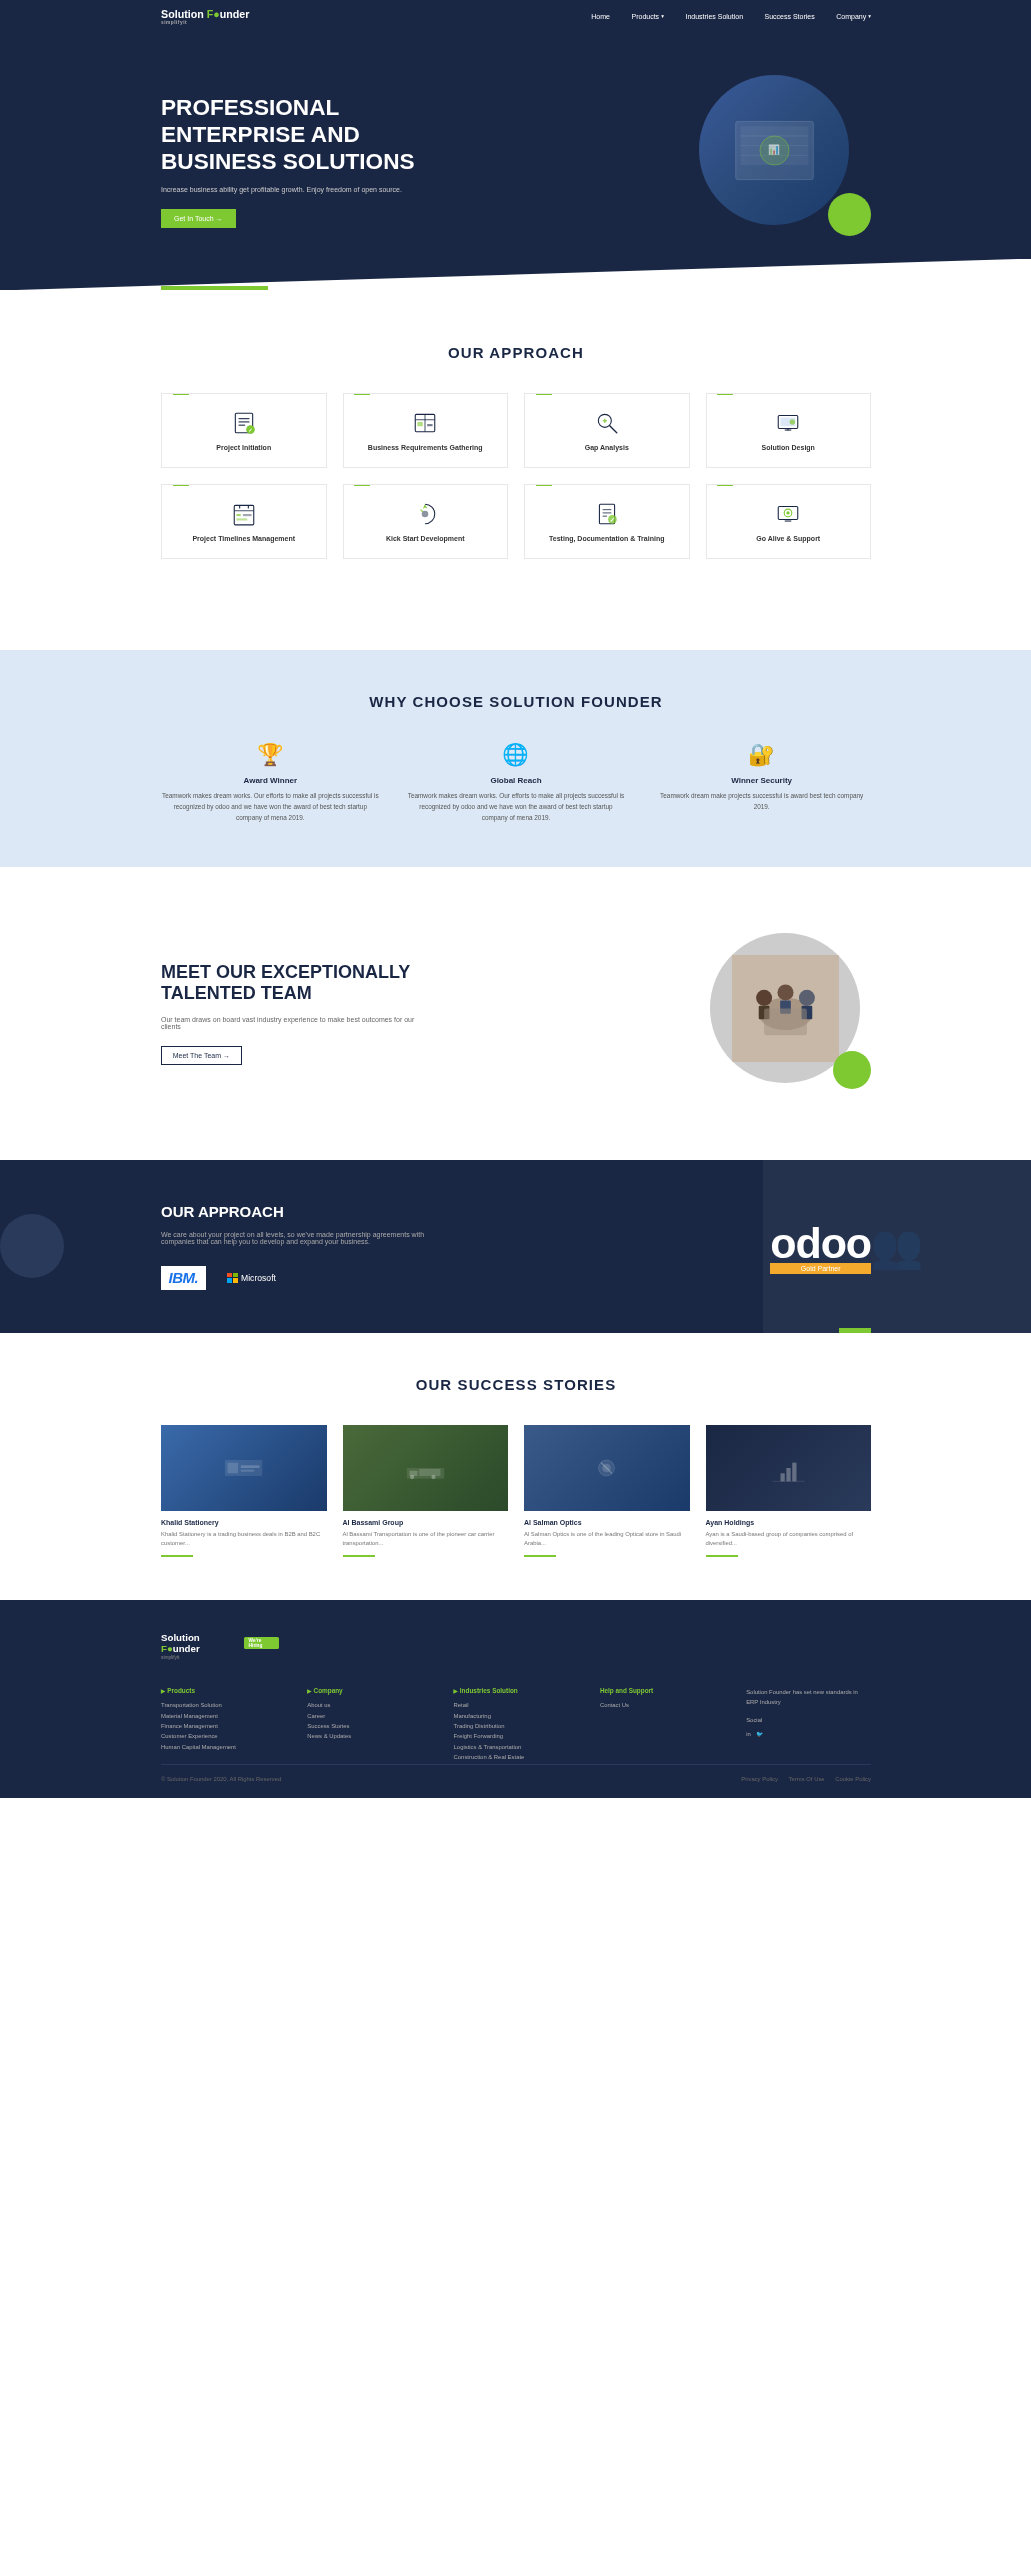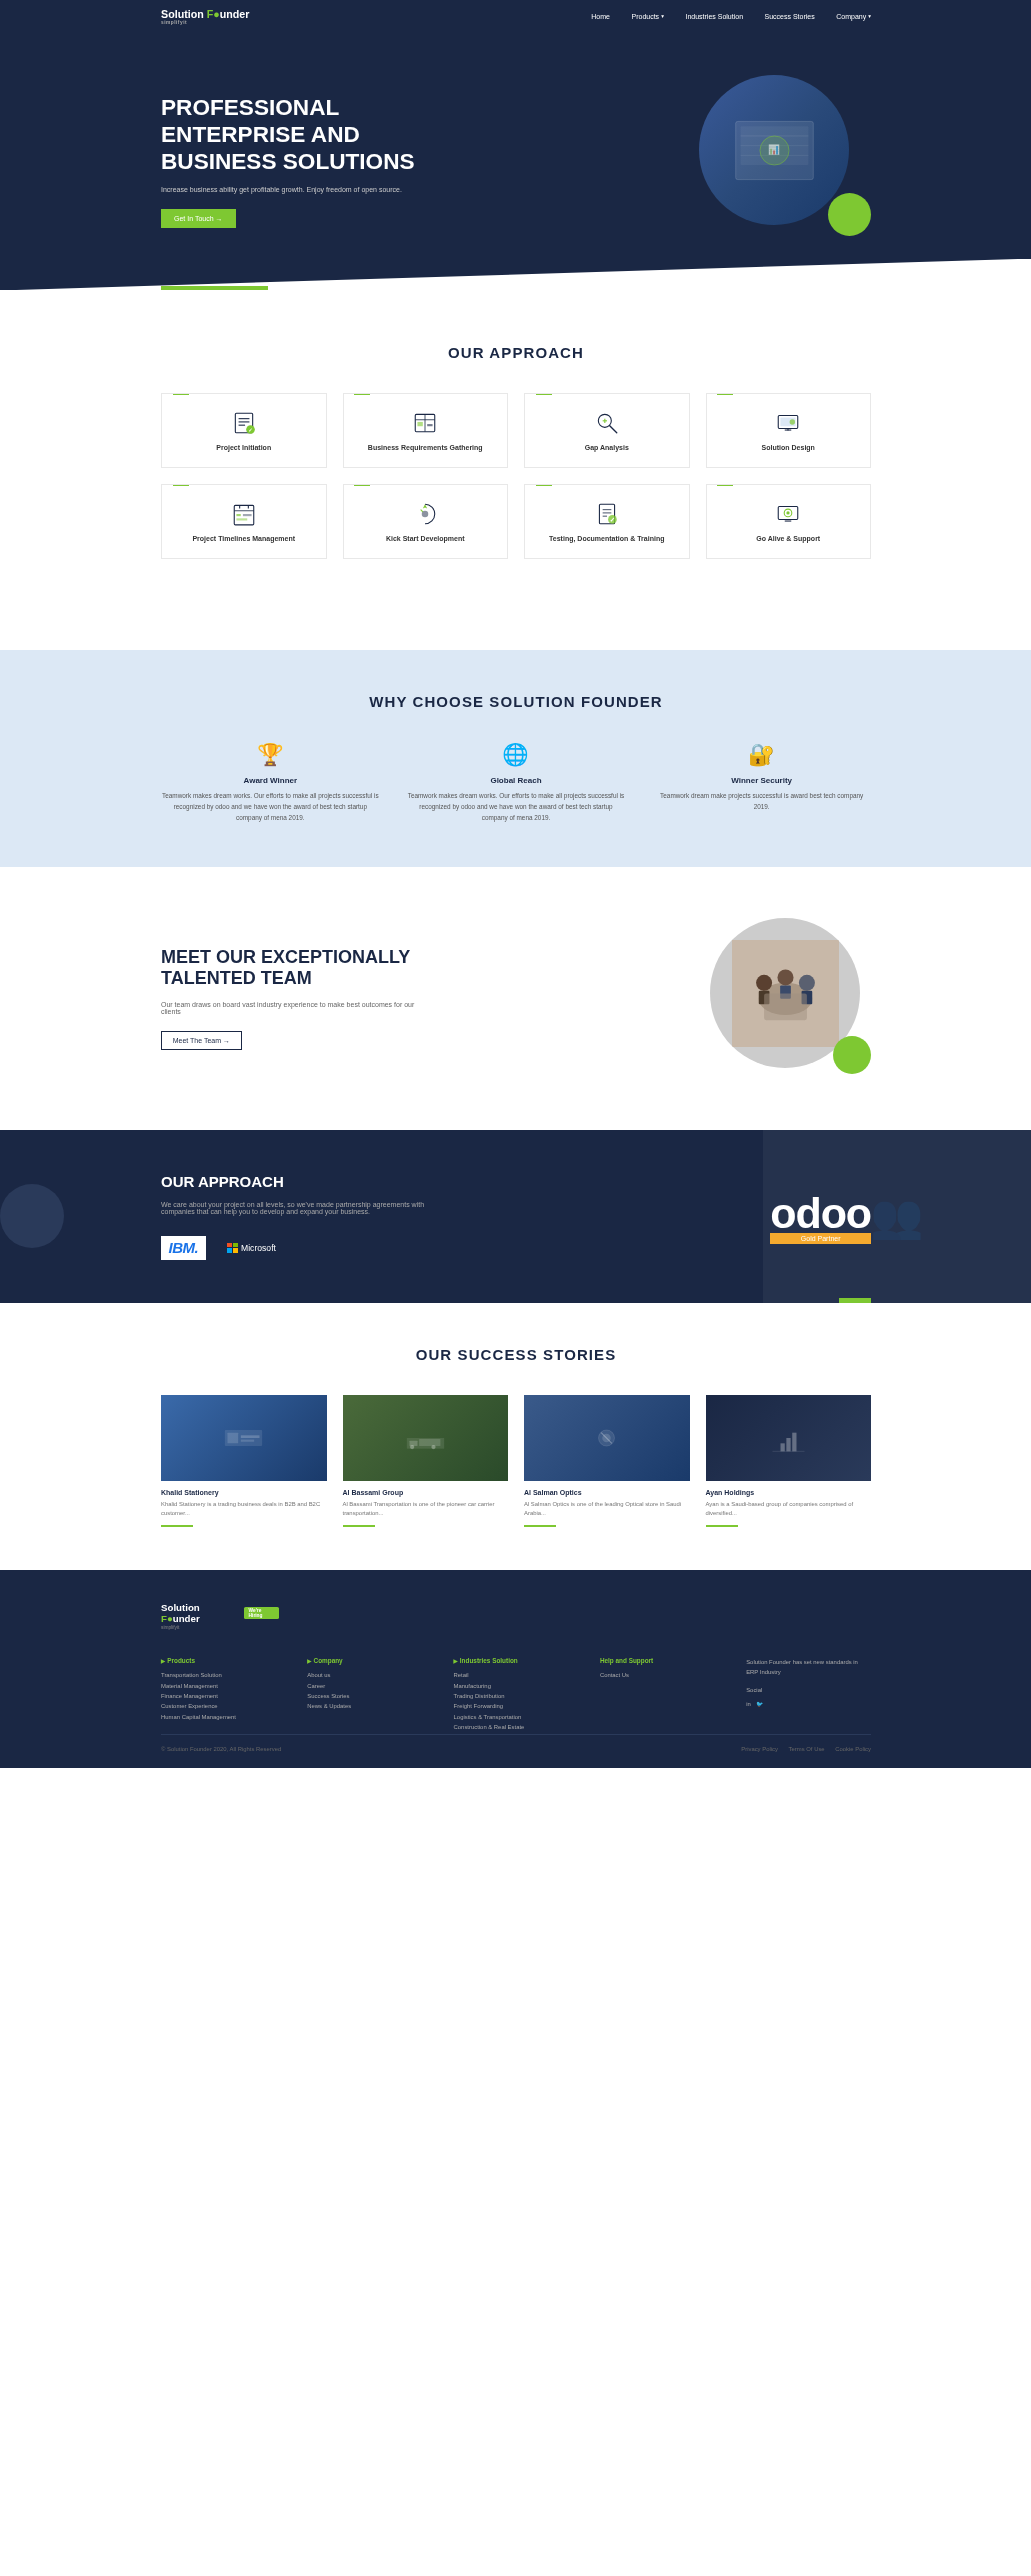--- a/index.html
+++ b/index.html
@@ -164,21 +164,21 @@
       gap: 27px;
       margin-top: 32px;
     }
     .why-card { text-align: center; }
     .why-icon { font-size: 21.5px; color: #1a2744; margin-bottom: 8px; }
     .why-card h4 { font-size: 8px; font-weight: 700; color: #1a2744; margin-bottom: 6.4px; }
     .why-card p { font-size: 6.4px; color: #555; line-height: 1.7; }
 
     
     .section-team {
-      padding: 51px 161px;
+      padding: 66px 161px;
       display: flex;
       align-items: center;
       justify-content: space-between;
       min-height: 204px;
       position: relative;
     }
     .team-text { max-width: 269px; }
     .team-text h2 { font-size: 18px; font-weight: 900; color: #1a2744; line-height: 1.2; margin-bottom: 10.7px; }
     .team-text p { font-size: 7px; color: #666; margin-bottom: 16px; }
     .team-btn {

